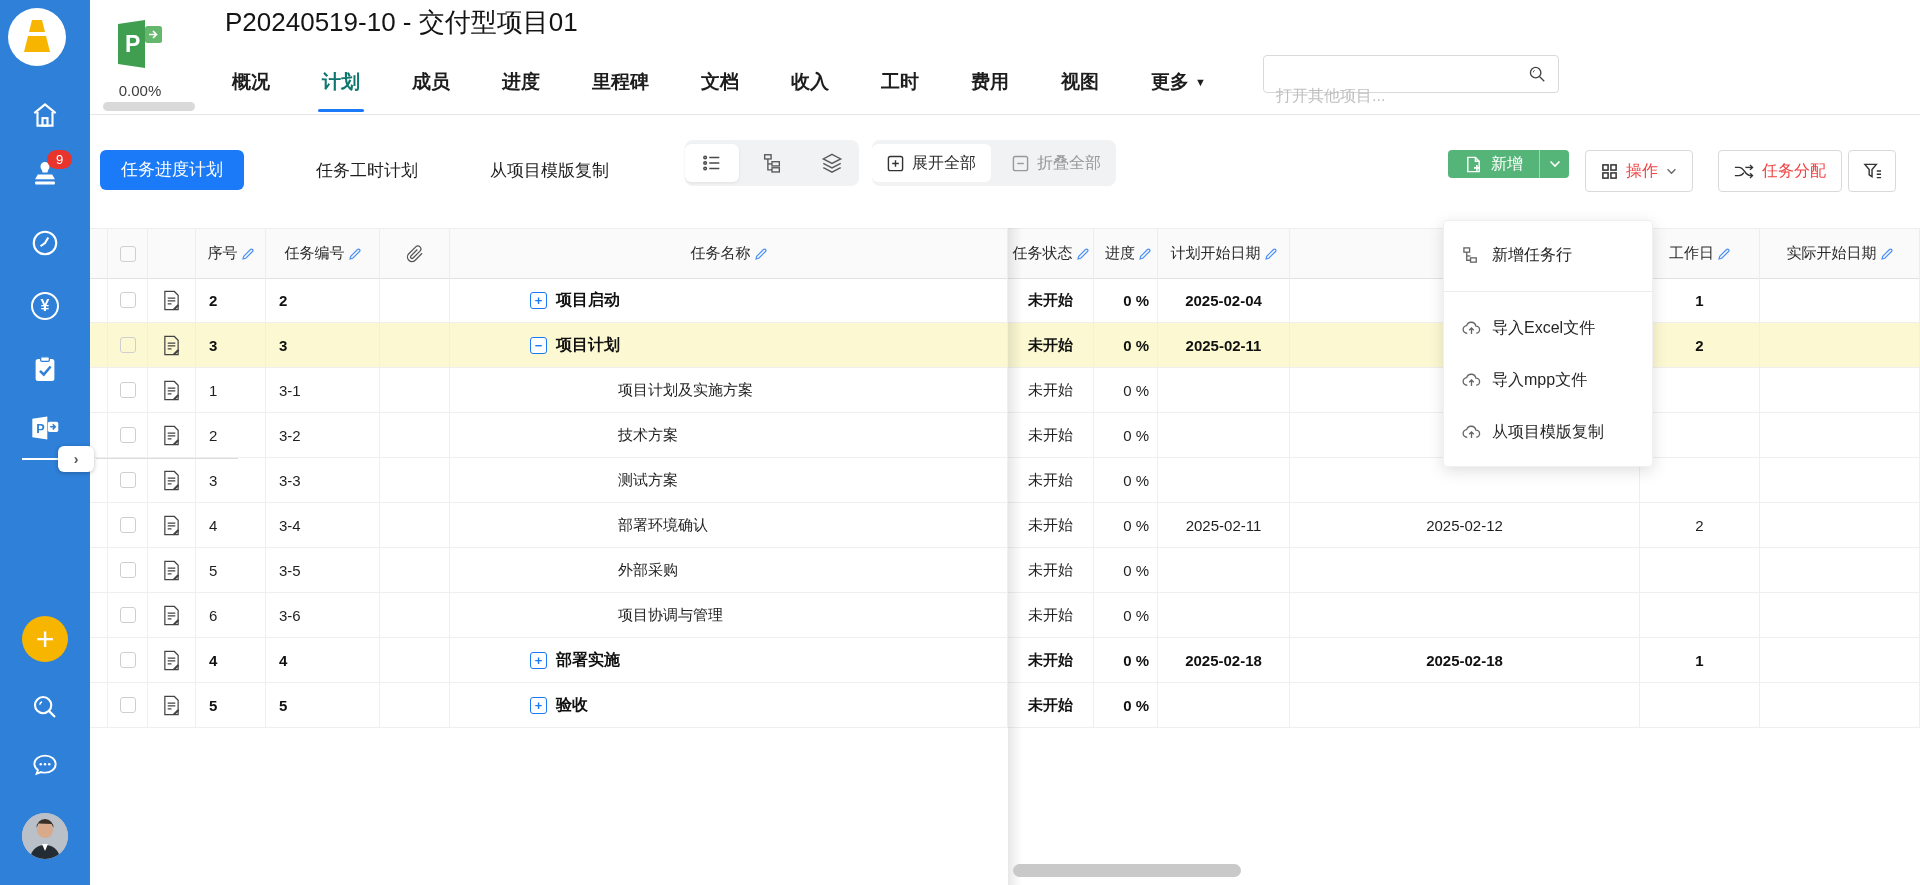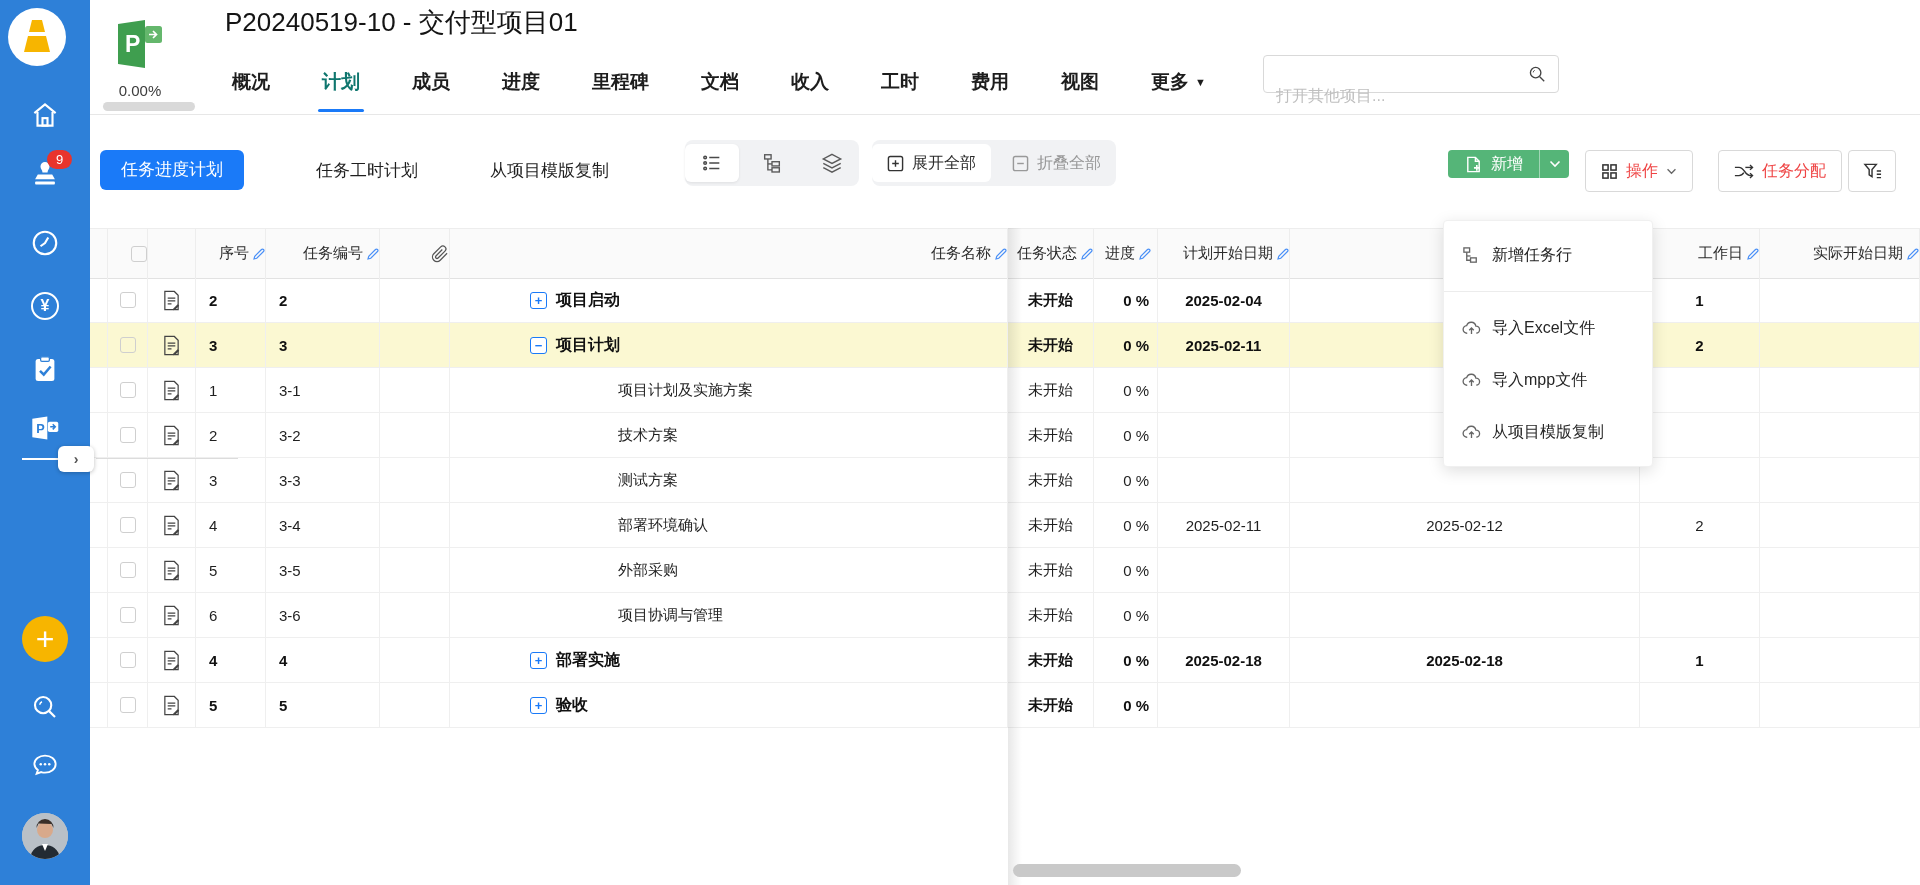--- a/index.html
+++ b/index.html
@@ -56,21 +56,21 @@
   .add-caret { width:30px; background:#55b578; border-left:1px solid rgba(255,255,255,.45); border-radius:0 4px 4px 0; display:flex; align-items:center; justify-content:center; color:#fff; cursor:pointer; }
   .btn { position:absolute; top:150px; height:42px; background:#fff; border:1px solid #d9d9d9; border-radius:4px; display:flex; align-items:center; gap:8px; padding:0 15px; font-size:16px; color:#ef4444; cursor:pointer; white-space:nowrap; }
   .btn-actions { left:1495px; }
   .btn-assign { left:1628px; }
   .btn-filter { left:1758px; width:48px; justify-content:center; padding:0; }
   .chev { display:flex; color:#666; }
   
   .table { position:absolute; left:0; top:228px; width:1830px; z-index:1; }
   .thead, .tr { display:grid; grid-template-columns:18px 40px 48px 70px 114px 70px 558px 86px 64px 132px 350px 120px 160px; }
   .thead { height:50px; background:#fafafa; border-top:1px solid #ededed; }
-  .th { display:flex; align-items:center; justify-content:flex-end; gap:4px; font-size:15px; color:#2b2b2b; border-right:1px solid #ededed; border-bottom:1px solid #e2e2e2; height:50px; overflow:hidden; white-space:nowrap; }
+  .th { display:flex; align-items:center; justify-content:center; gap:4px; font-size:15px; color:#2b2b2b; border-right:1px solid #ededed; border-bottom:1px solid #e2e2e2; height:50px; overflow:hidden; white-space:nowrap; }
   .th-prog { justify-content:flex-end; padding-right:6px; }
   .tr { height:45px; border-bottom:1px solid #efefef; background:#fff; cursor:pointer; }
   .tr.selected { background:#fbf8d2; }
   .td { display:flex; align-items:center; border-right:1px solid #efefef; font-size:15px; color:#1f1f1f; overflow:hidden; white-space:nowrap; }
   .tr.summary .td { font-weight:700; color:#111; }
   .c-seq, .c-code { padding-left:13px; }
   .c-check, .c-doc, .c-clip { justify-content:center; }
   .c-status, .c-pstart, .c-pend, .c-wd, .c-astart { justify-content:center; }
   .c-prog { justify-content:flex-end; padding-right:8px; }
   .c-name { padding-left:80px; gap:9px; }

